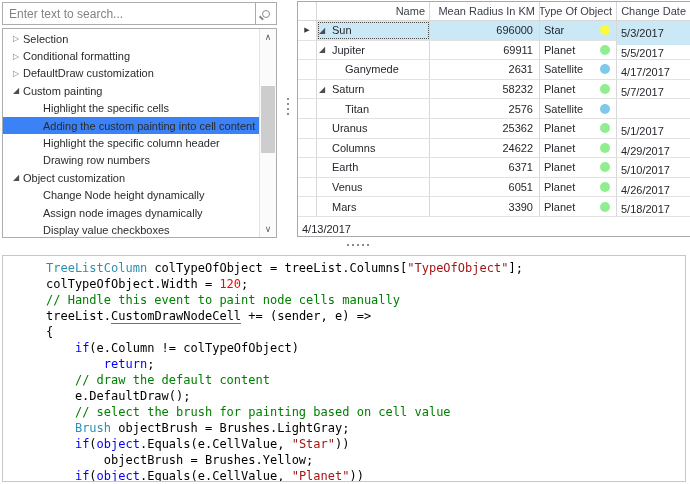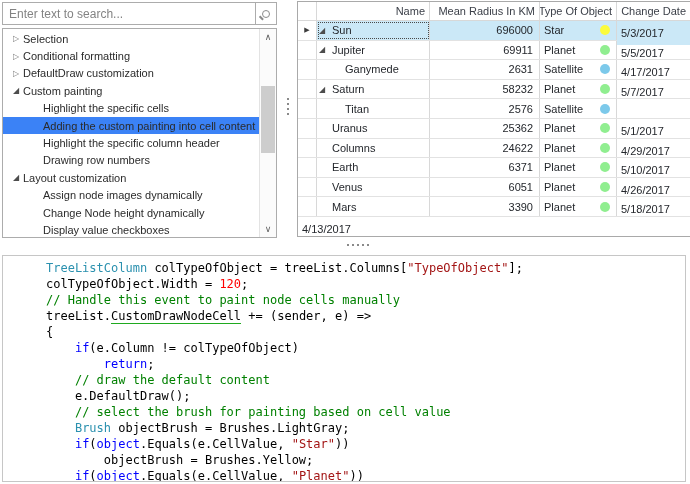--- a/index.html
+++ b/index.html
@@ -108,27 +108,27 @@
           <span>Adding the custom painting into cell content</span>
         </div>
         <div class="tree-item lvl1">
           <span>Highlight the specific column header</span>
         </div>
         <div class="tree-item lvl1">
           <span>Drawing row numbers</span>
         </div>
         <div class="tree-item lvl0">
           <span class="t-glyph expanded">◢</span>
-          <span>Layout customization</span>
+          <span>Object customization</span>
+        </div>
+        <div class="tree-item lvl1">
+          <span>Change Node height dynamically</span>
         </div>
         <div class="tree-item lvl1">
           <span>Assign node images dynamically</span>
-        </div>
-        <div class="tree-item lvl1">
-          <span>Change Node height dynamically</span>
         </div>
         <div class="tree-item lvl1">
           <span>Display value checkboxes</span>
         </div>
       </div>
     <div class="vscroll">
       <div class="arr up">∧</div>
       <div class="thumb"></div>
       <div class="arr down">∨</div>
     </div>

